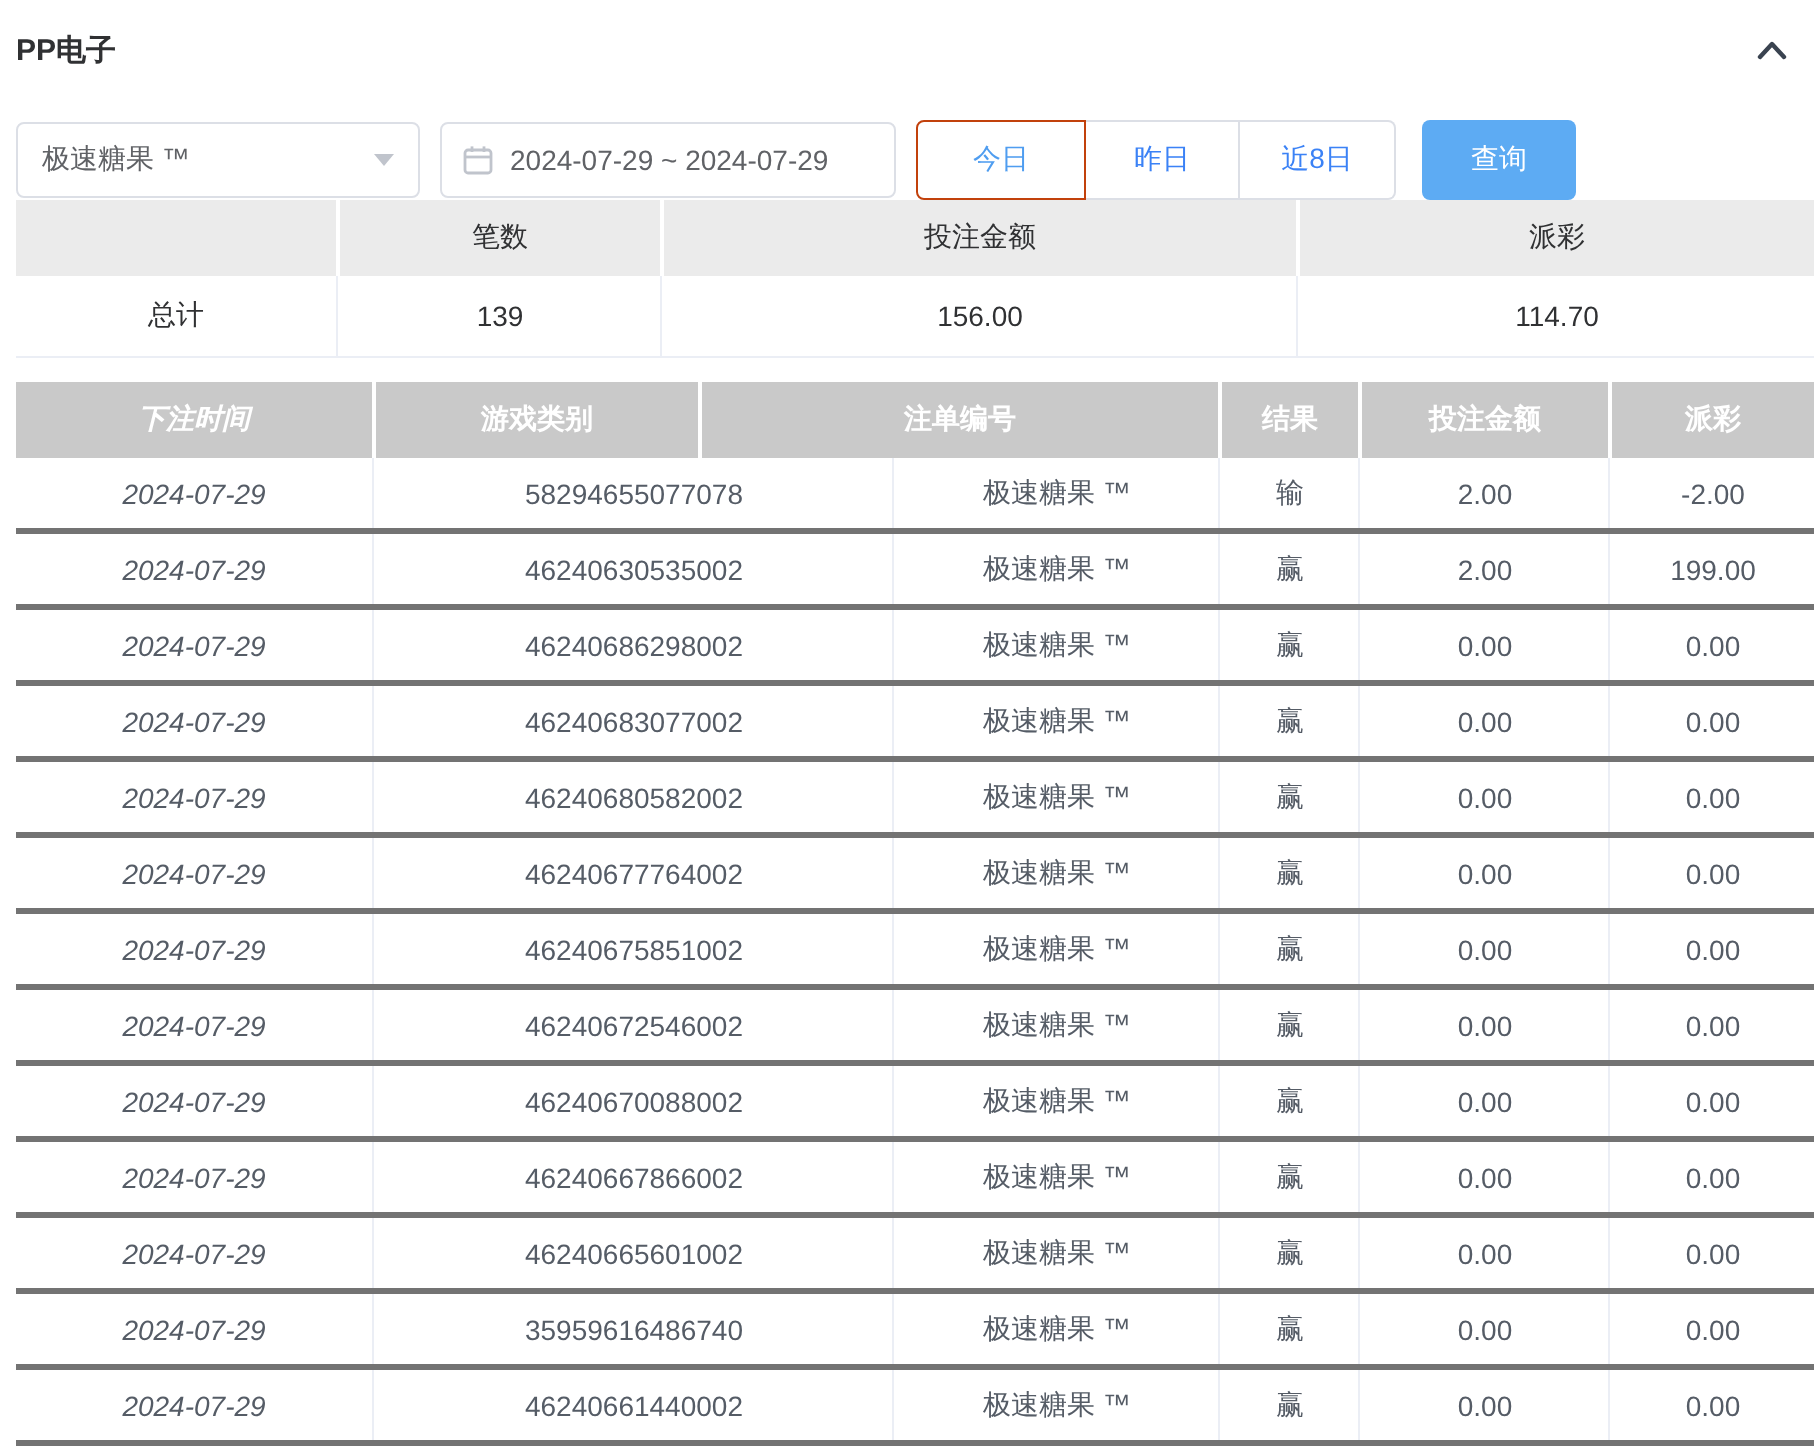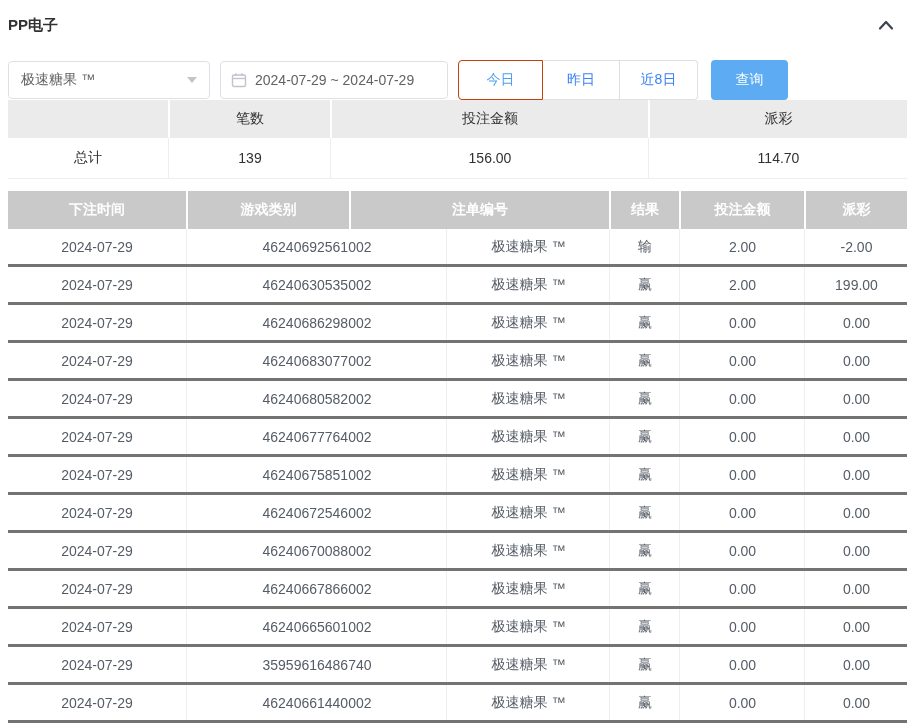--- a/index.html
+++ b/index.html
@@ -45,21 +45,21 @@
 
   
   .detail-table { margin-top:12px; width:899px; }
   .det-head { display:flex; gap:2px; height:38px; }
   .det-head .cell { background:#c9c9c9; color:#fff; font-size:14px; font-weight:700;
                     display:flex; align-items:center; justify-content:center; }
   .det-row { display:flex; gap:2px; height:38px; border-bottom:3px solid #737373; }
   .det-row .cell { display:flex; align-items:center; justify-content:center;
                    color:#555c66; font-size:14px; box-shadow:1px 0 0 0 #ebeef5; }
   .det-row .cell:last-child { box-shadow:none; }
-  .c0 { flex:0 0 178px; } .c1 { flex:0 0 258px; } .c2 { flex:0 0 161px; }
+  .c0 { flex:0 0 178px;font-style:italic; } .c1 { flex:0 0 258px; } .c2 { flex:0 0 161px; }
   .c3 { flex:0 0 68px; }  .c4 { flex:0 0 123px; } .c5 { flex:1 1 auto; }
   .neg { color:#f56c6c; }
 </style>
 </head>
 <body>
 
 <div class="page">
 
   <div class="panel-header">
     <span class="panel-title">PP电子</span>
@@ -112,21 +112,21 @@
       <div class="cell c0">下注时间</div>
       <div class="cell c2">游戏类别</div>
       <div class="cell c1">注单编号</div>
       <div class="cell c3">结果</div>
       <div class="cell c4">投注金额</div>
       <div class="cell c5">派彩</div>
     </div>
     <div id="det-body">
         <div class="det-row">
           <div class="cell c0">2024-07-29</div>
-          <div class="cell c1">46240692561002</div>
+          <div class="cell c1">58294655077078</div>
           <div class="cell c2">极速糖果 ™</div>
           <div class="cell c3">输</div>
           <div class="cell c4">2.00</div>
           <div class="cell c5 neg">-2.00</div>
         </div>
         <div class="det-row">
           <div class="cell c0">2024-07-29</div>
           <div class="cell c1">46240630535002</div>
           <div class="cell c2">极速糖果 ™</div>
           <div class="cell c3">赢</div>

